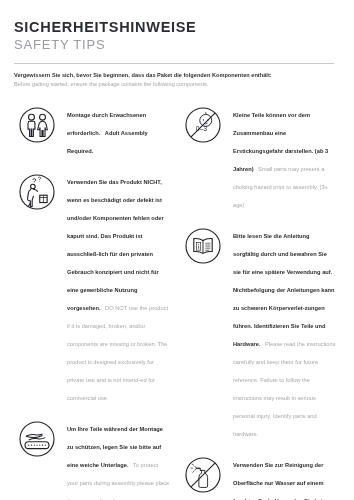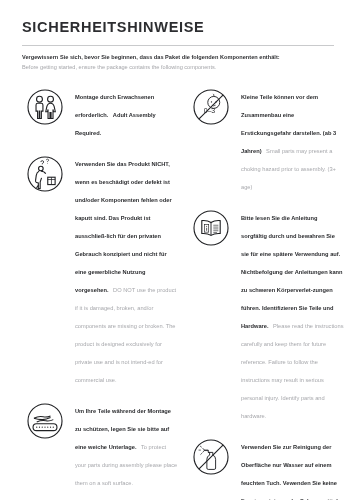--- a/index.html
+++ b/index.html
@@ -14,21 +14,21 @@
     font-family: "Liberation Sans", "DejaVu Sans", sans-serif;
     color: #2f3033;
     -webkit-font-smoothing: antialiased;
   }
 
   .page {
     position: relative;
     width: 354px;
     height: 500px;
     box-sizing: border-box;
-    padding: 18px 20px 0 22px;
+    padding: 18px 20px 0 14px;
   }
 
   
   .header { margin-bottom: 6px; }
   .title-de {
     font-size: 14.5px;
     letter-spacing: 0.7px;
     font-weight: 600;
     color: #2c2d30;
     line-height: 1.25;
@@ -115,20 +115,21 @@
     font-weight: 700;
   }
 </style>
 </head>
 <body>
 
 <div class="page">
 
   <div class="header">
     <div class="title-de">SICHERHEITSHINWEISE</div>
+    <div class="title-en">SAFETY TIPS</div>
     <div class="rule"></div>
     <div class="intro-de">Vergewissern Sie sich, bevor Sie beginnen, dass das Paket die folgenden Komponenten enthält:</div>
     <div class="intro-en">Before getting started, ensure the package contains the following components.</div>
   </div>
 
   <div class="tips">
 
     <div class="col col-left">
 
       <div class="tip">

